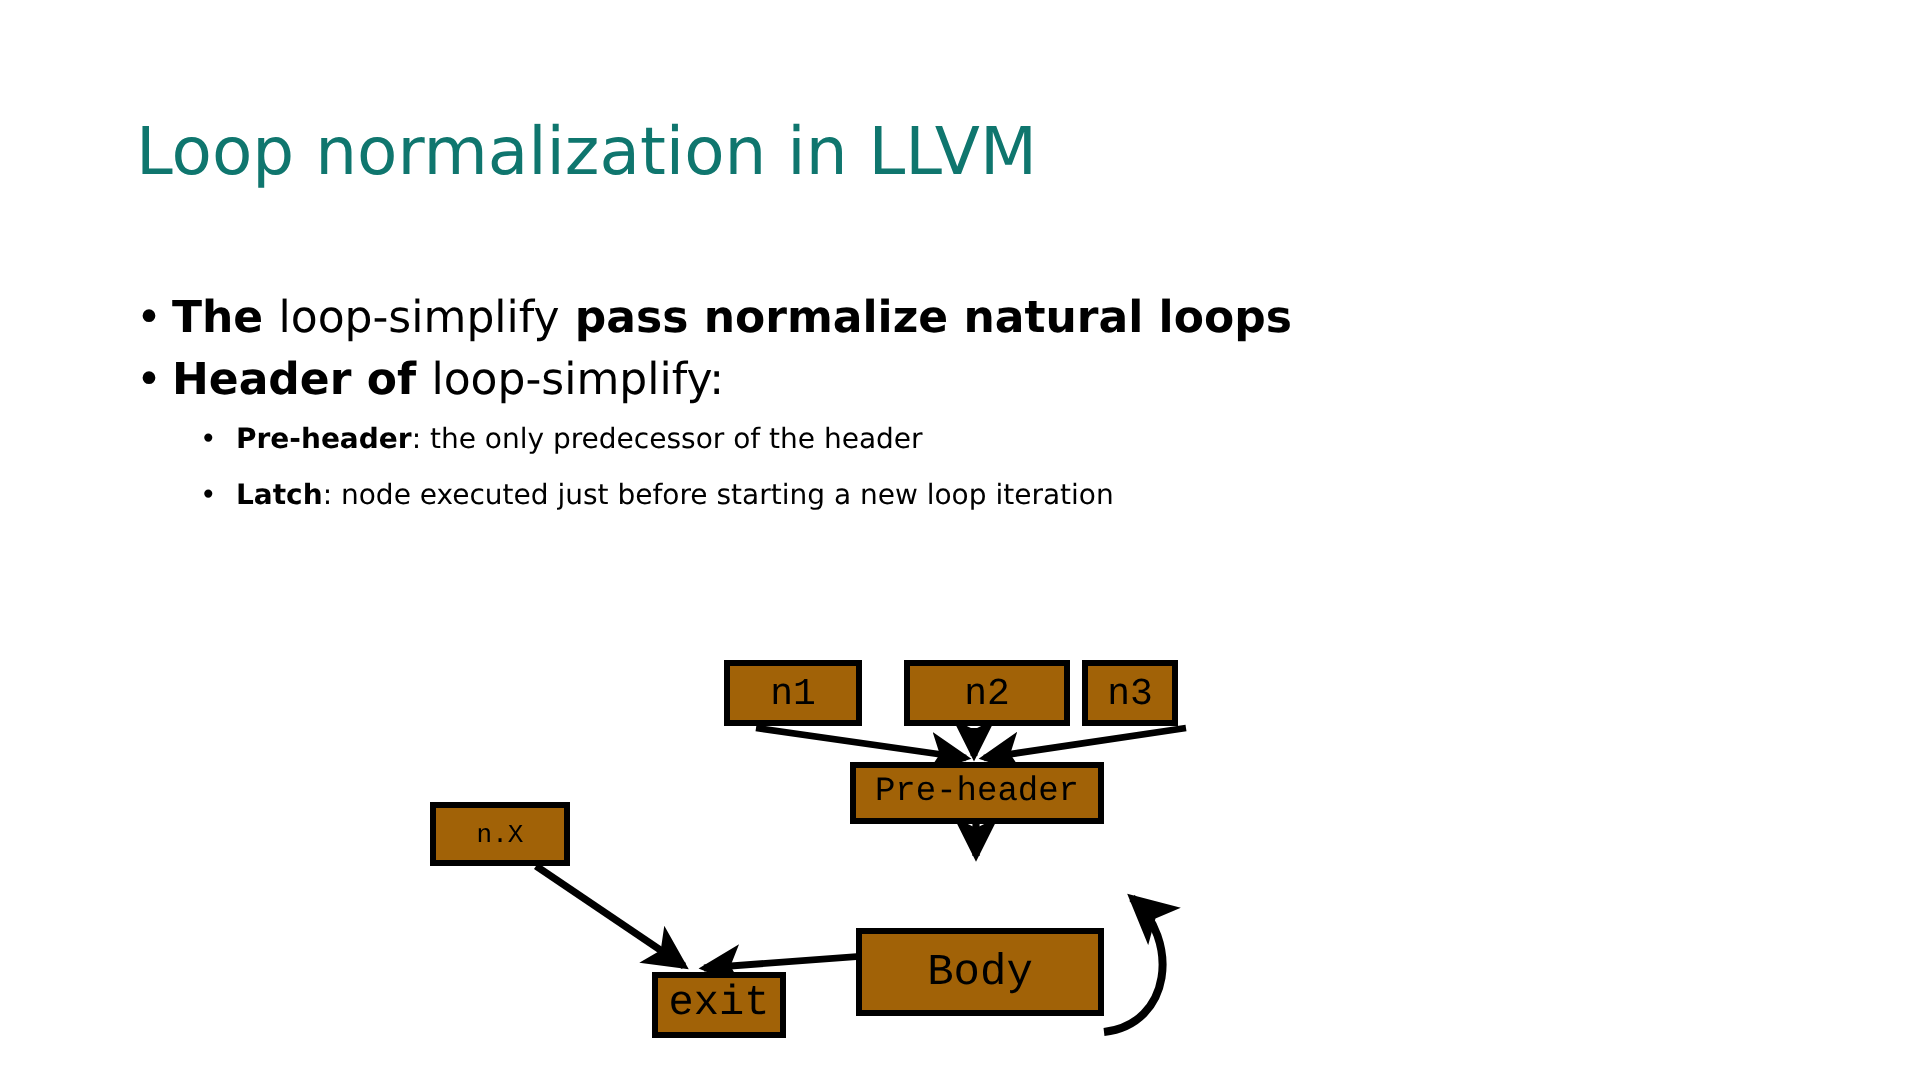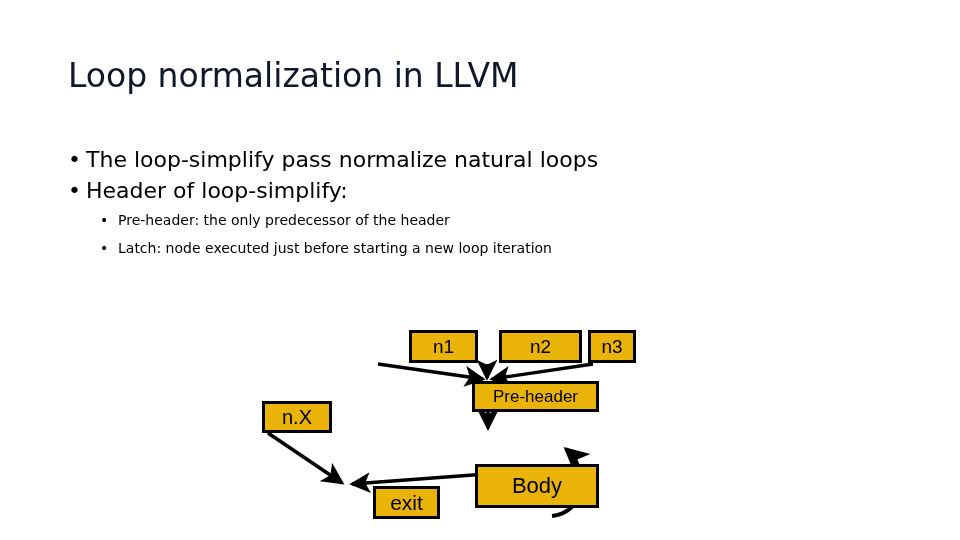--- a/index.html
+++ b/index.html
@@ -16,21 +16,21 @@
     font-family: "DejaVu Sans", sans-serif;
     color: #000000;
   }
   #title {
     position: absolute;
     left: 68px;
     top: 56px;
     font-size: 33px;
     font-weight: 400;
     letter-spacing: 0px;
-    color: #0f172a;
+    color: #0f766e;
     white-space: nowrap;
   }
   .bullets {
     position: absolute;
     left: 60px;
     top: 144px;
     width: 850px;
   }
   .b1 {
     font-size: 22px;
@@ -41,48 +41,47 @@
   .b2 {
     font-size: 14px;
     line-height: 28px;
     padding-left: 40px;
     white-space: nowrap;
   }
   .bullet-dot {
     display: inline-block;
     width: 18px;
   }
-  .bold { font-weight: 400; }
+  .bold { font-weight: 700; }
   .reg  { font-weight: 400; }
 
   
   #diagram {
     position: absolute;
     left: 0;
     top: 0;
     width: 960px;
     height: 540px;
   }
   .node {
     position: absolute;
     box-sizing: border-box;
     border: 3px solid #000000;
-    background: #eab308;
+    background: #a16207;
     display: flex;
     align-items: center;
     justify-content: center;
-    font-family: Liberation Sans, sans-serif;
+    font-family: Liberation Mono, monospace;
     color: #000000;
     z-index: 3;
-    margin-left: 47px;
   }
   #node-n1      { left: 362px; top: 330px; width: 69px;  height: 33px; font-size: 19px; }
   #node-n2      { left: 452px; top: 330px; width: 83px;  height: 33px; font-size: 19px; }
   #node-n3      { left: 541px; top: 330px; width: 48px;  height: 33px; font-size: 19px; }
-  #node-nx      { left: 215px; top: 401px; width: 70px;  height: 32px; font-size: 20px; }
+  #node-nx      { left: 215px; top: 401px; width: 70px;  height: 32px; font-size: 13px; }
   #node-preheader { left: 425px; top: 381px; width: 127px; height: 31px; font-size: 17px; }
   #node-header  { left: 427px; top: 431px; width: 125px; height: 39px; font-size: 22px; }
   #node-exit    { left: 326px; top: 486px; width: 67px;  height: 33px; font-size: 21px; }
   #node-body    { left: 428px; top: 464px; width: 124px; height: 44px; font-size: 22px; }
 
   #edges {
     position: absolute;
     left: 0; top: 0;
     width: 960px; height: 540px;
     z-index: 1;

